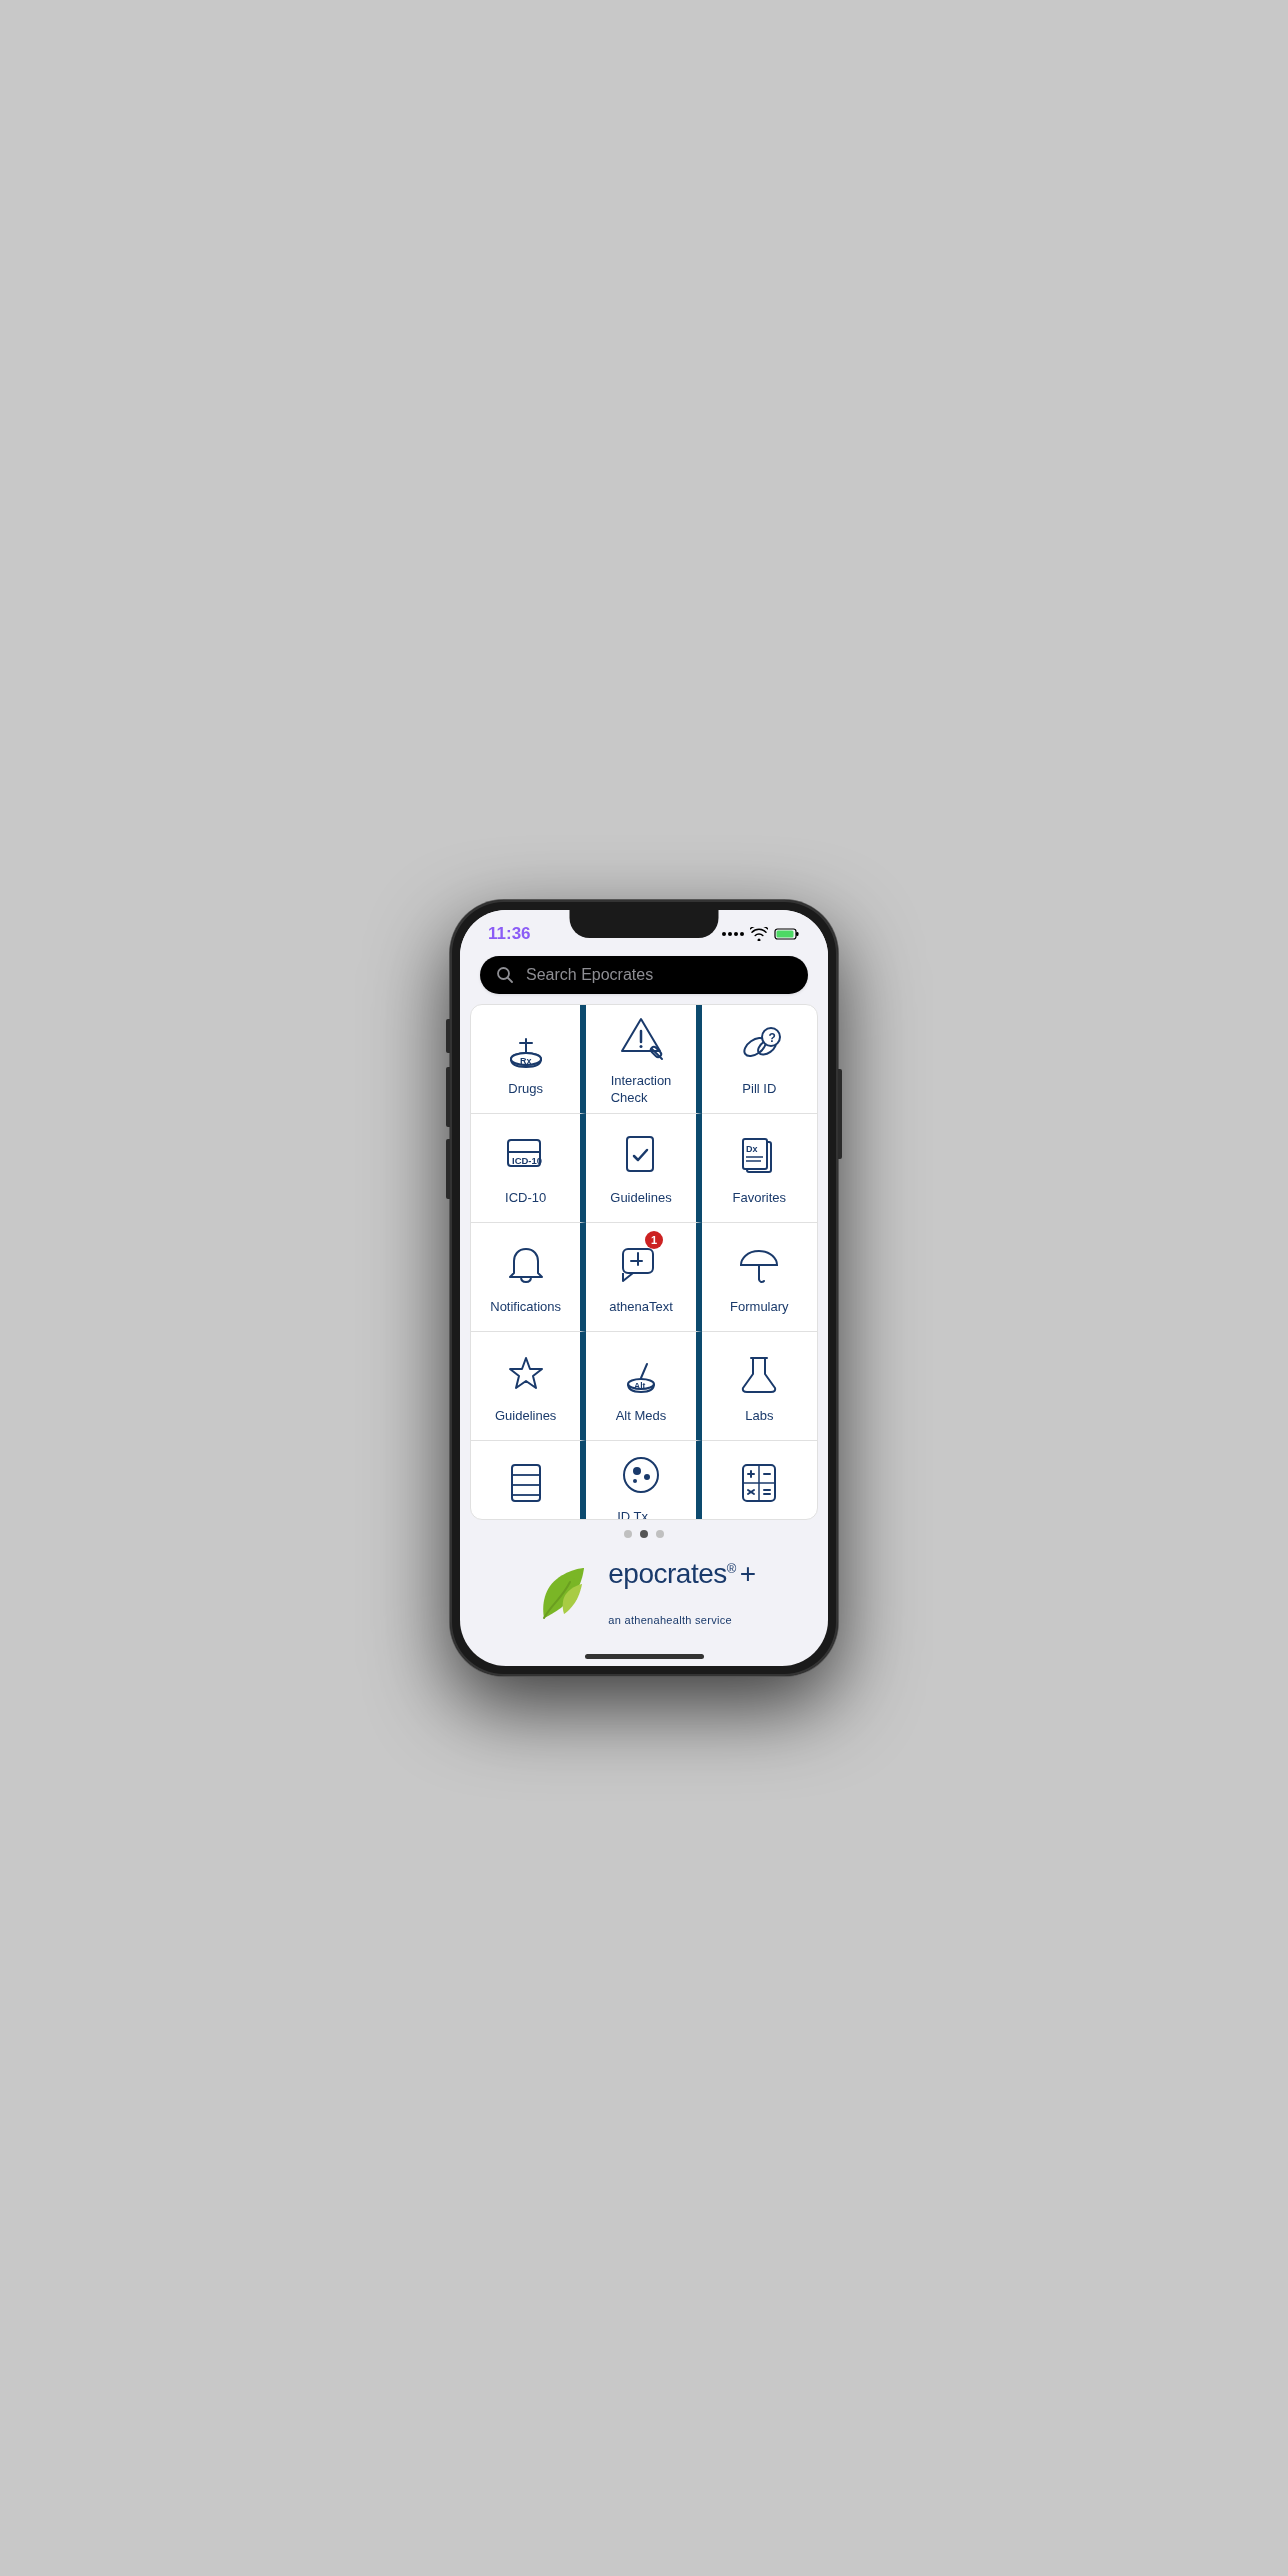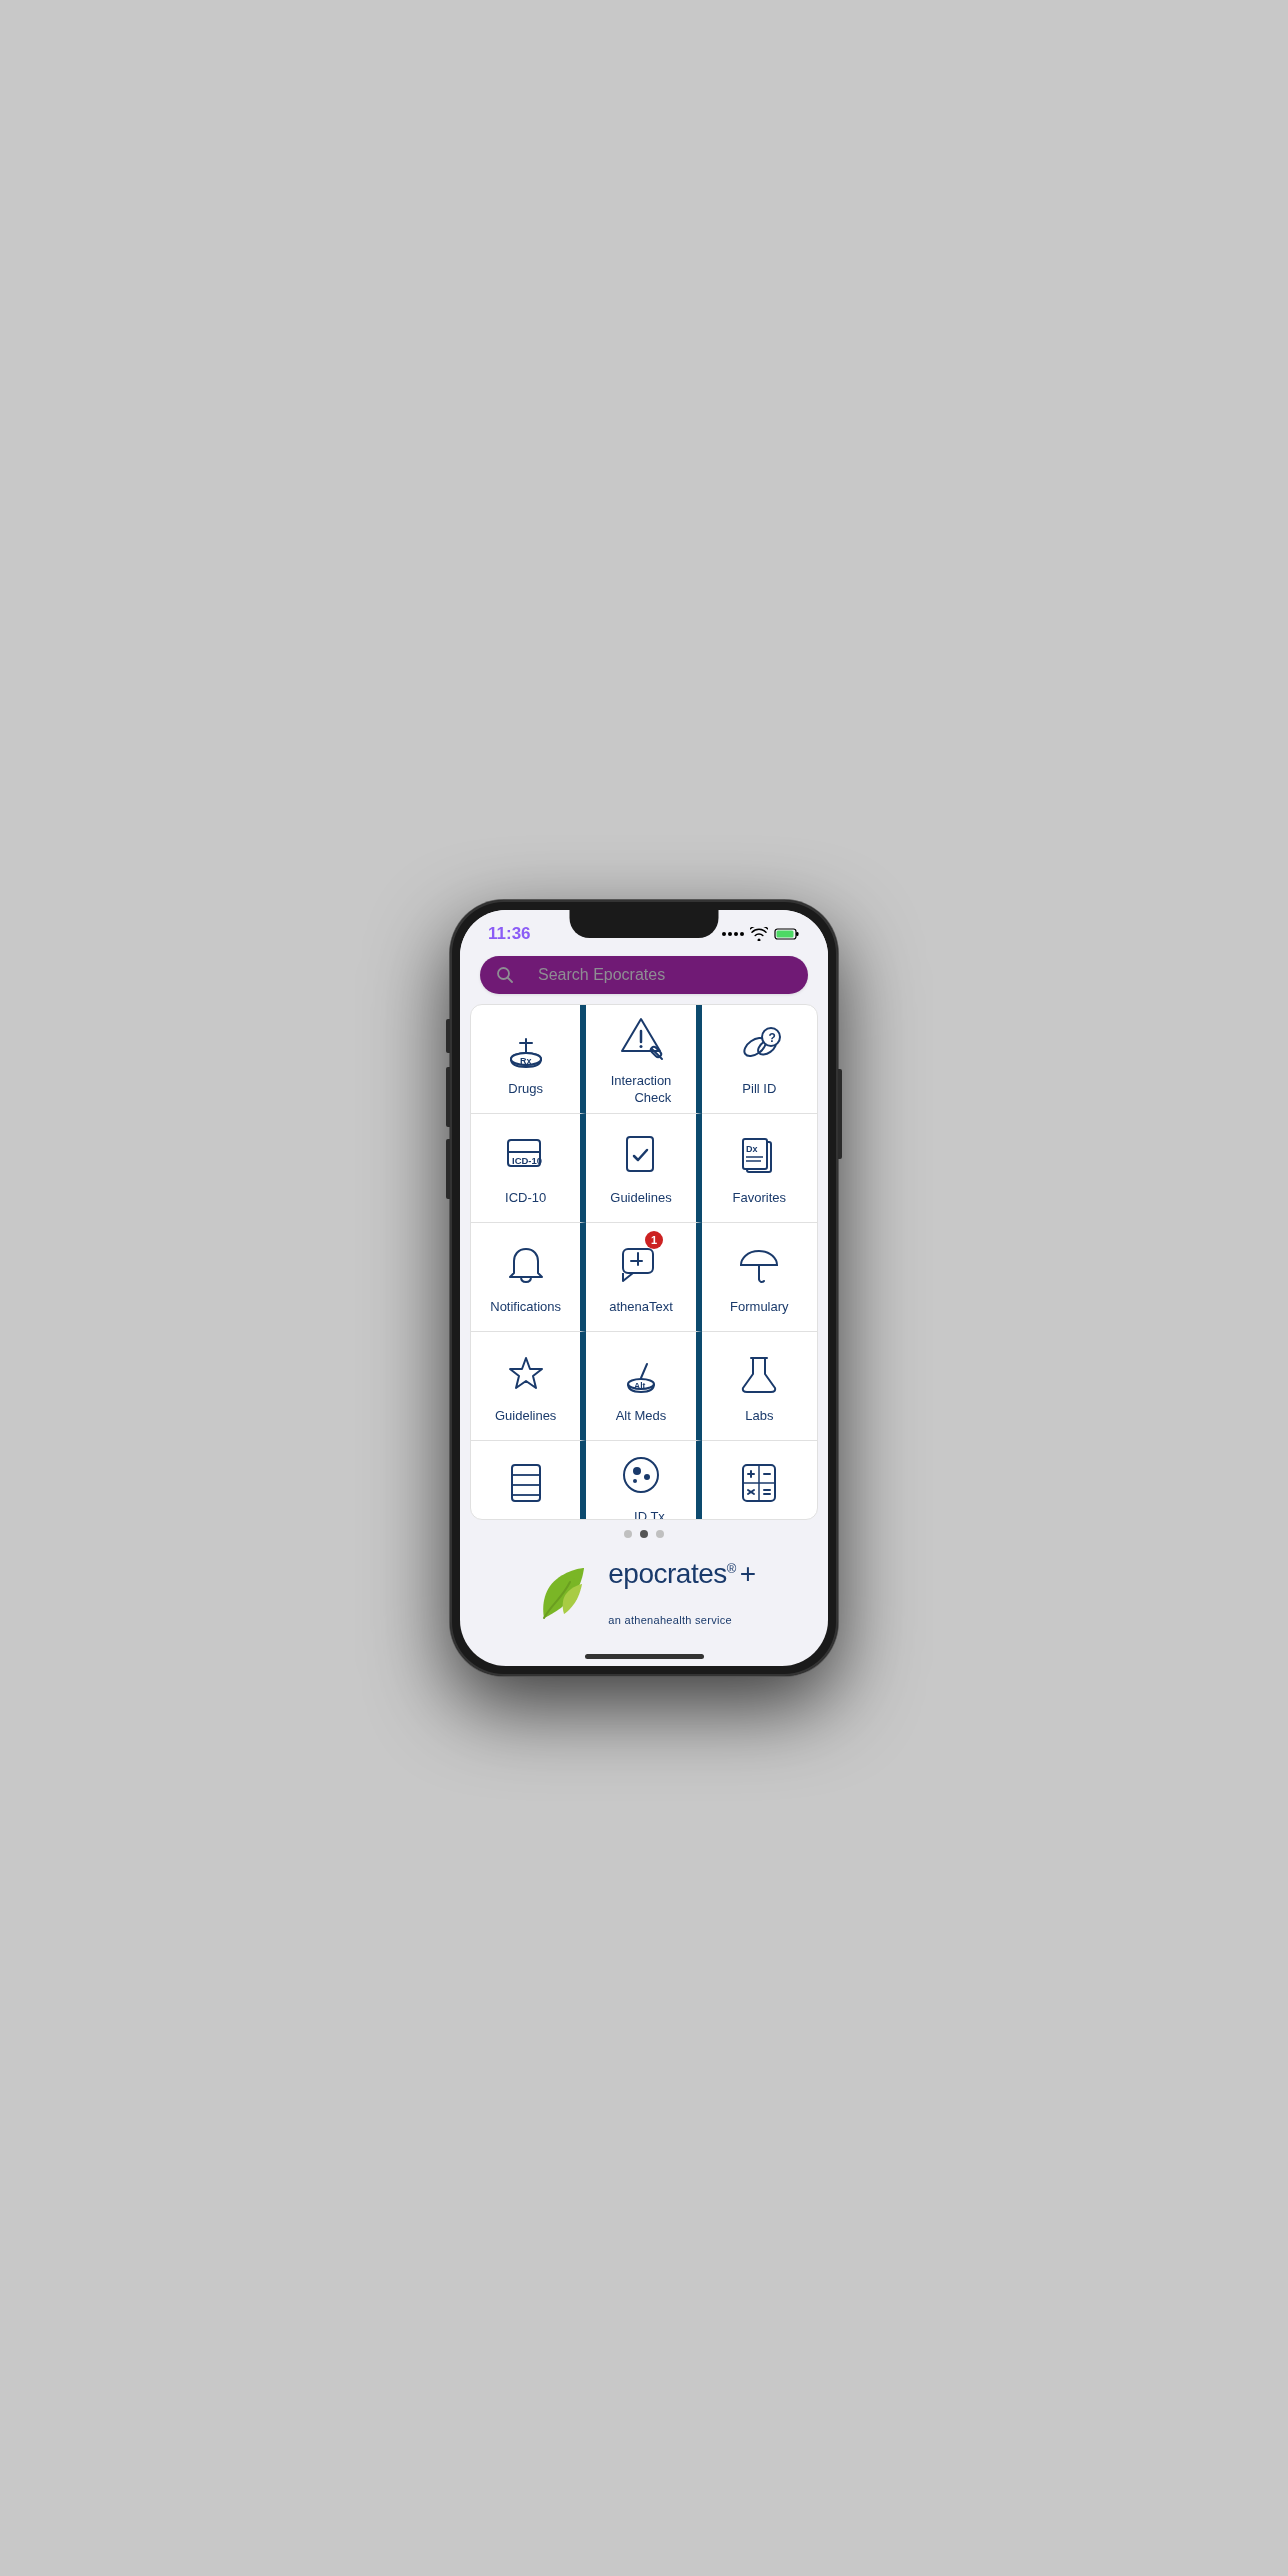--- a/index.html
+++ b/index.html
@@ -78,26 +78,26 @@
     .dot { width: 4px; height: 4px; background: #000; border-radius: 50%; }
 
     
     .search-bar-wrapper {
       padding: 8px 20px 10px;
       background: #f2f2f7;
       flex-shrink: 0;
     }
 
     .search-bar {
-      background: #701a75;
+      background: #000000;
       border-radius: 24px;
       display: flex;
       align-items: flex-end;
       padding: 10px 16px;
-      gap: 24px;
+      gap: 12px;
       box-shadow: 0 1px 3px rgba(0,0,0,0.1);
     }
 
     .search-placeholder {
       font-size: 16px;
       color: #8e8e93;
     }
 
     
     .grid-container {
@@ -132,21 +132,21 @@
       height: 56px;
       display: flex;
       align-items: center;
       justify-content: center;
       margin-bottom: 8px;
     }
 
     .grid-label {
       font-size: 13px;
       color: #1a3a6b;
-      text-align: right;
+      text-align: left;
       font-weight: 400;
       line-height: 1.3;
     }
 
     
     .badge {
       position: absolute;
       top: 8px;
       right: 50%;
       transform: translateX(22px);

